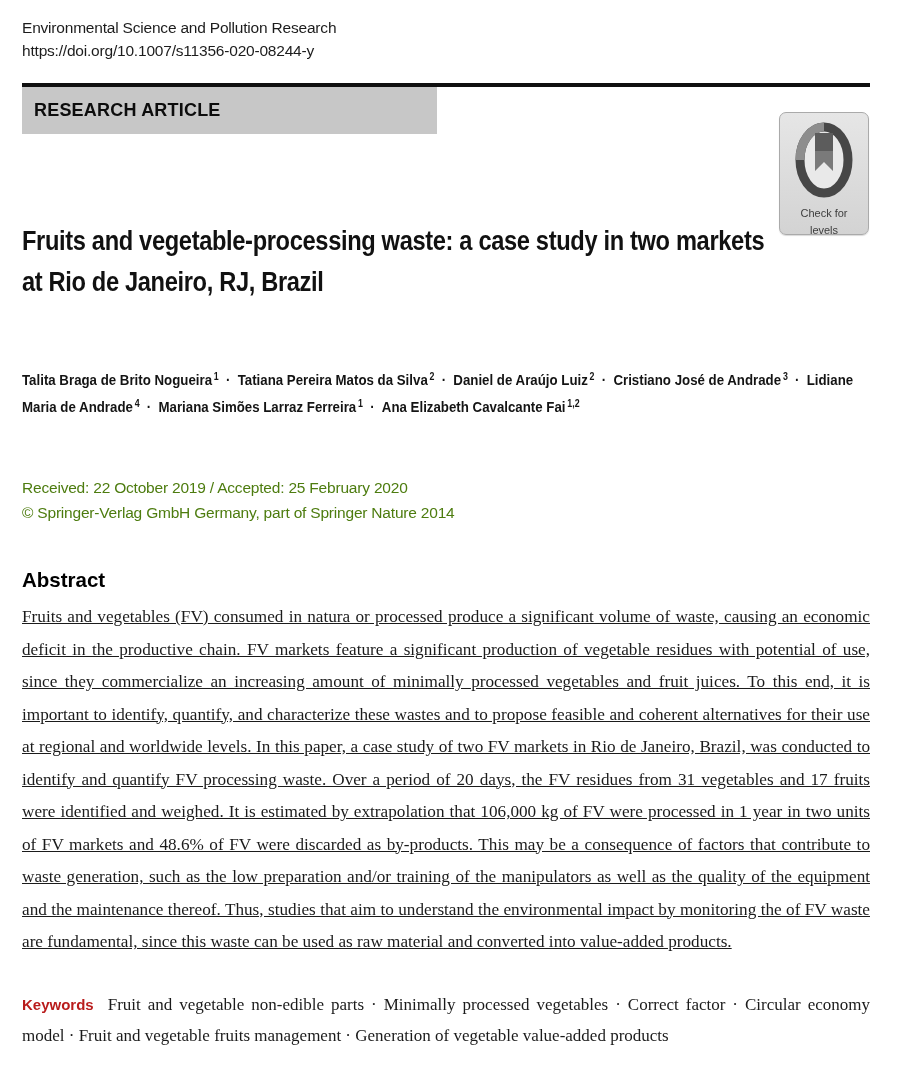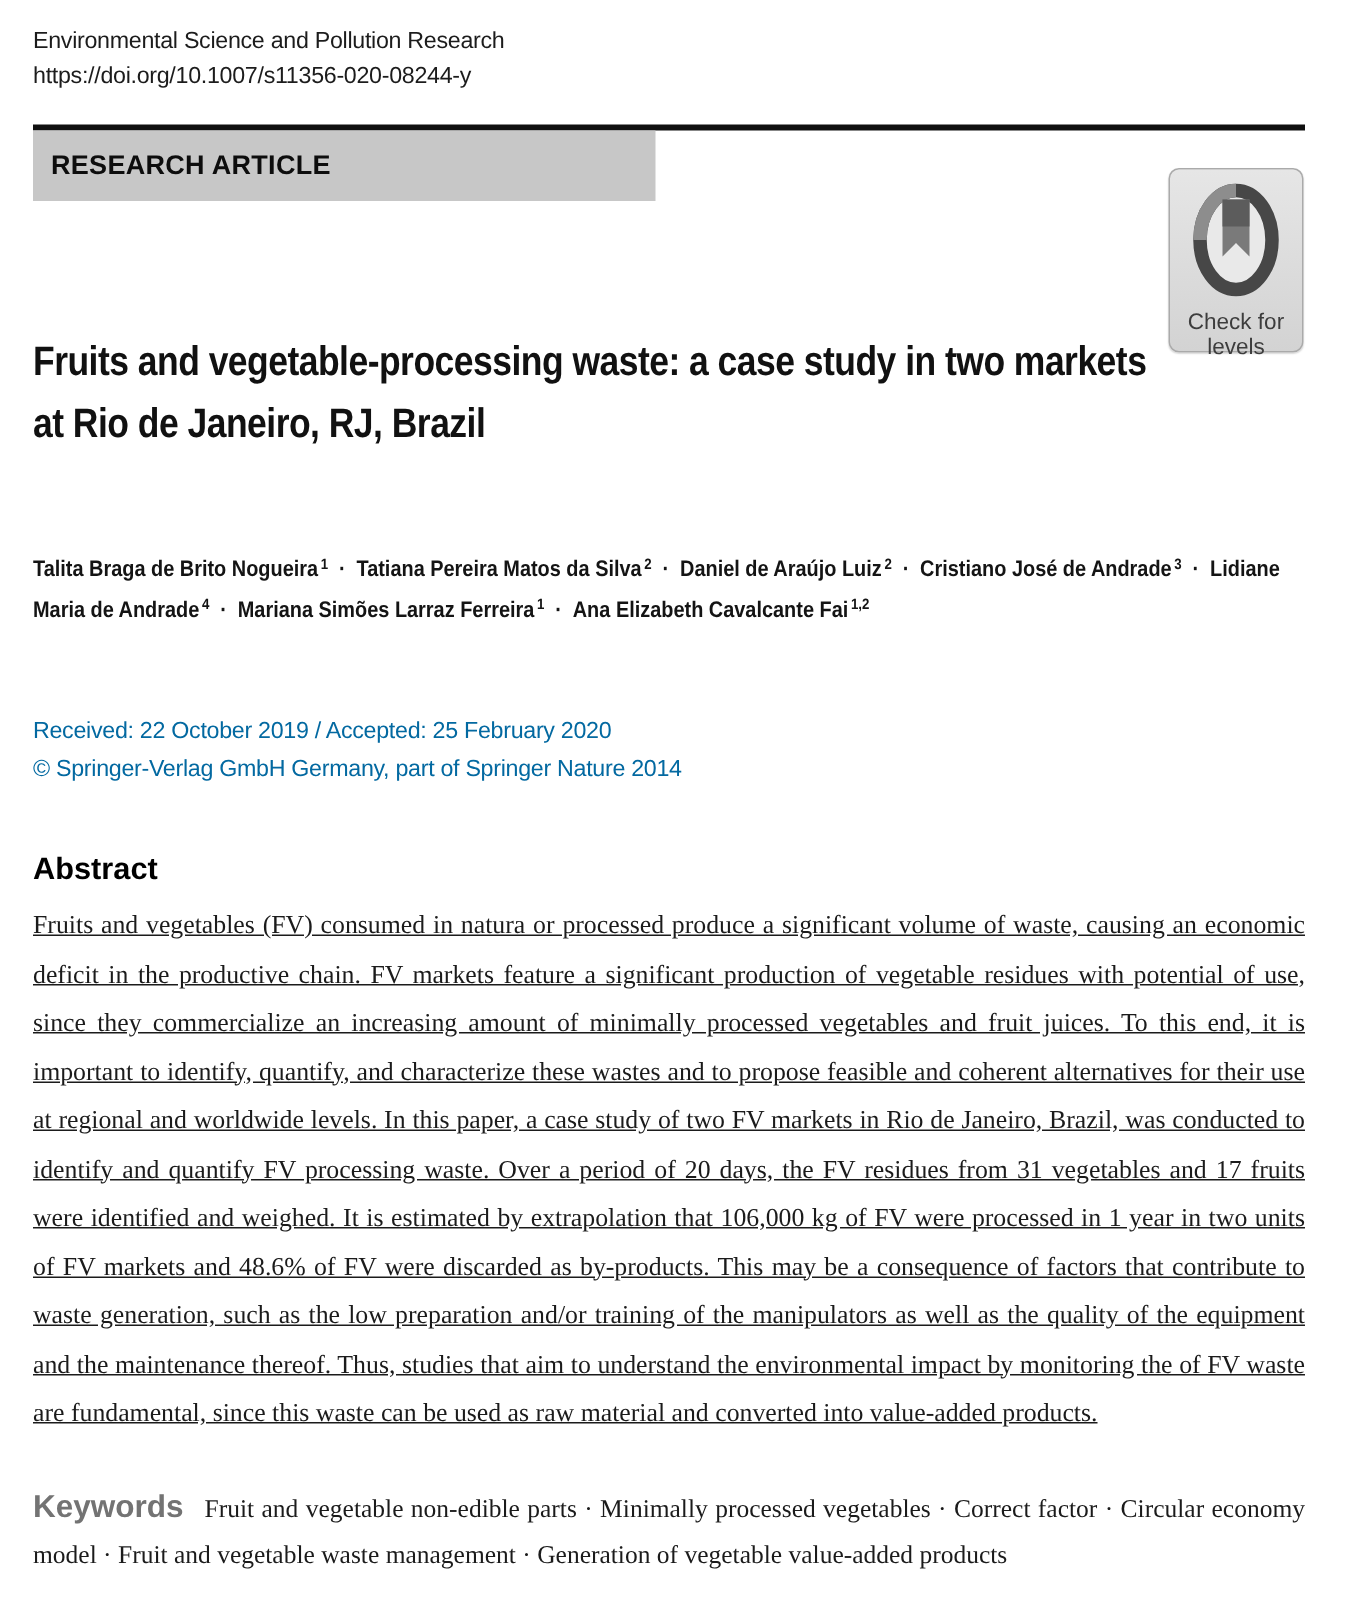--- a/index.html
+++ b/index.html
@@ -57,21 +57,21 @@
     box-sizing: border-box;
     background: linear-gradient(180deg, #e6e6e6 0%, #d3d3d3 100%);
     border: 1px solid #aaaaaa;
     border-radius: 7px;
     text-align: center;
     padding-top: 8px;
     cursor: pointer;
     box-shadow: 0 1px 1px rgba(0,0,0,0.15);
   }
   .badge-text {
-    font-size: 15px;
+    font-size: 11px;
     line-height: 17px;
     color: #3d3d3d;
     margin-top: 2px;
   }
   .title {
     margin: 86px 0 0 0;
     font-size: 27.5px;
     font-weight: bold;
     letter-spacing: -0.4px;
     line-height: 41px;
@@ -98,21 +98,21 @@
     position: relative;
     top: -3px;
     margin-left: 2px;
   }
   .authors .sep { padding: 0 4px; }
   .meta {
     margin-top: 56px;
     font-size: 15.5px;
     line-height: 24.5px;
     letter-spacing: -0.2px;
-    color: #0369a1;
+    color: #4d7c0f;
   }
   .abstract-heading {
     margin: 43px 0 0 0;
     font-size: 20.5px;
     font-weight: bold;
     color: #000000;
   }
   .abs {
     margin: 9px 0 0 0;
     width: 848px;
@@ -127,23 +127,23 @@
     margin: 30px 0 0 0;
     width: 848px;
     font-family: "Liberation Serif", serif;
     font-size: 17px;
     line-height: 31px;
     text-align: justify;
     color: #1b1b1b;
   }
   .kw-label {
     font-family: "Liberation Sans", sans-serif;
-    font-size: 21px;
+    font-size: 15px;
     font-weight: bold;
-    color: #737373;
+    color: #b91c1c;
     margin-right: 14px;
   }
 </style>
 </head>
 <body>
 
 <div class="page">
 
   <div class="journal-head">
     <div>Environmental Science and Pollution Research</div>
@@ -178,16 +178,16 @@
 
   <div class="meta">
     <div>Received: 22 October 2019 / Accepted: 25 February 2020</div>
     <div>© Springer-Verlag GmbH Germany, part of Springer Nature 2014</div>
   </div>
 
   <h2 class="abstract-heading">Abstract</h2>
   <p class="abs">Fruits and vegetables (FV) consumed in natura or processed produce a significant volume of waste, causing an economic deficit in the productive chain. FV markets feature a significant production of vegetable residues with potential of use, since they commercialize an increasing amount of minimally processed vegetables and fruit juices. To this end, it is important to identify, quantify, and characterize these wastes and to propose feasible and coherent alternatives for their use at regional and worldwide levels. In this paper, a case study of two FV markets in Rio de Janeiro, Brazil, was conducted to identify and quantify FV processing waste. Over a period of 20 days, the FV residues from 31 vegetables and 17 fruits were identified and weighed. It is estimated by extrapolation that 106,000 kg of FV were processed in 1 year in two units of FV markets and 48.6% of FV were discarded as by-products. This may be a consequence of factors that contribute to waste generation, such as the low preparation and/or training of the manipulators as well as the quality of the equipment and the maintenance thereof. Thus, studies that aim to understand the environmental impact by monitoring the of FV waste are fundamental, since this waste can be used as raw material and converted into value-added products.</p>
 
   <p class="keywords">
-    <span class="kw-label">Keywords</span><span id="kw-text">Fruit and vegetable non-edible parts · Minimally processed vegetables · Correct factor · Circular economy model · Fruit and vegetable waste management · Generation of vegetable value-added products</span>
+    <span class="kw-label">Keywords</span><span id="kw-text">Fruit and vegetable non-edible parts · Minimally processed vegetables · Correct factor · Circular economy model · Fruit and vegetable fruits management · Generation of vegetable value-added products</span>
   </p>
 
 </div>
 
 </body></html>

